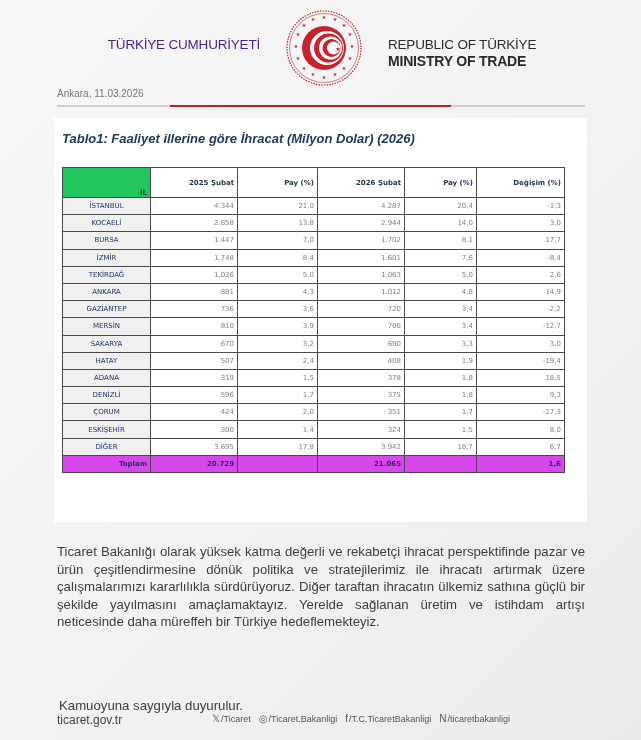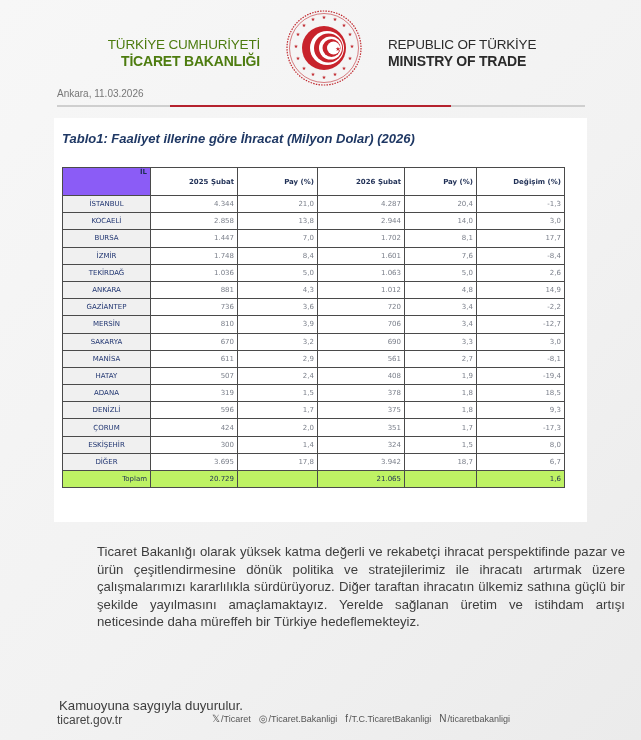--- a/index.html
+++ b/index.html
@@ -4,21 +4,21 @@
   <style>
     html, body { margin: 0; padding: 0; }
     body {
       width: 641px; height: 740px; overflow: hidden; position: relative;
       background: linear-gradient(135deg, #f7f7f7 0%, #f2f2f2 55%, #ebebeb 100%);
       font-family: "Liberation Sans", sans-serif;
       color: #3a3a3a;
     }
     .hdr-left {
       position: absolute; left: 90px; top: 36px; width: 170px; text-align: right;
-      color: #4d7c0f; line-height: 17px;
+      color: #4c1d95; line-height: 17px;
     }
     .hdr-left .l1, .hdr-right .l1 { font-size: 13.5px; letter-spacing: -0.2px; }
     .hdr-left .l2, .hdr-right .l2 { font-size: 14px; font-weight: bold; letter-spacing: -0.2px; }
     .hdr-right {
       position: absolute; left: 388px; top: 36px; width: 200px; text-align: left;
       color: #2b2b2b; line-height: 17px;
     }
     .logo { position: absolute; left: 284px; top: 8px; width: 80px; height: 80px; }
     .date {
       position: absolute; left: 57px; top: 88px; font-size: 10px; color: #777; text-align: right;
@@ -39,49 +39,48 @@
       border-collapse: collapse; table-layout: fixed;
       font-family: "DejaVu Sans", sans-serif;
       width: 502px;
     }
     table.data td, table.data th {
       border: 1px solid #4a4a4a; padding: 0 3px; font-size: 7px;
       text-align: right; height: 17.2px; box-sizing: border-box;
       color: #7a7f8a;
     }
     table.data th { height: 28px; color: #1f2f55; font-weight: bold; vertical-align: middle; }
-    table.data th.il { vertical-align: top; padding-top: 0; background: #8b5cf6; }
+    table.data th.il { vertical-align: top; padding-top: 21px; background: #22c55e; }
     table.data td.city {
       text-align: center; color: #1f3470; font-weight: normal; background: #f0f0f0;
     }
-    table.data tr.total td { background: #bef264; color: #1f2f55; font-weight: normal; margin-left: 40px; }
+    table.data tr.total td { background: #d946ef; color: #1f2f55; font-weight: bold; margin-left: 40px; }
     .col1 { width: 88px; } .col2 { width: 87px; } .col3 { width: 80px; }
     .col4 { width: 87px; } .col5 { width: 72px; } .col6 { width: 88px; }
 
     .body-text {
       position: absolute; left: 57px; top: 543px; width: 528px;
-      font-size: 13.2px; line-height: 17.6px; color: #3e3e3e; text-align: justify; margin-left: 40px;
+      font-size: 13.2px; line-height: 17.6px; color: #3e3e3e; text-align: justify;
     }
     .closing {
       position: absolute; left: 59px; top: 650px; font-size: 13.2px; color: #3e3e3e; margin-top: 48px;
     }
     .site { position: absolute; left: 57px; top: 713px; font-size: 12px; color: #444; }
     .socials {
       position: absolute; left: 212px; top: 713px; font-size: 9px; color: #555;
       display: flex; gap: 8px; align-items: center; white-space: nowrap;
     }
     .socials .s { display: flex; align-items: center; gap: 1px; }
     .socials .ic { font-size: 10px; color: #555; display: inline-flex; align-items: center; }
   </style>
 </head>
 <body>
 
 <div class="hdr-left">
   <div class="l1">TÜRKİYE CUMHURİYETİ</div>
-  <div class="l2">TİCARET BAKANLIĞI</div>
 </div>
 
 <svg class="logo" viewBox="0 0 80 80">
   <circle cx="40" cy="40" r="37" fill="none" stroke="#c0272d" stroke-width="1.2" stroke-dasharray="1.5 1.2"></circle>
   <circle cx="40" cy="40" r="34.5" fill="none" stroke="#c0272d" stroke-width="0.6"></circle>
   <g fill="#c0272d" font-size="5" text-anchor="middle" font-family="DejaVu Sans, sans-serif">
     <text x="40" y="11">★</text>
       <text x="51" y="13">★</text>
       <text x="60" y="19">★</text>
     <text x="66" y="28">★</text>
@@ -205,28 +204,20 @@
       </tr>
       <tr>
         <td class="city">SAKARYA</td>
         <td>670</td>
         <td>3,2</td>
         <td>690</td>
         <td>3,3</td>
         <td>3,0</td>
       </tr>
       <tr>
-        <td class="city">MANİSA</td>
-        <td>611</td>
-        <td>2,9</td>
-        <td>561</td>
-        <td>2,7</td>
-        <td>-8,1</td>
-      </tr>
-      <tr>
         <td class="city">HATAY</td>
         <td>507</td>
         <td>2,4</td>
         <td>408</td>
         <td>1,9</td>
         <td>-19,4</td>
       </tr>
       <tr>
         <td class="city">ADANA</td>
         <td>319</td>

